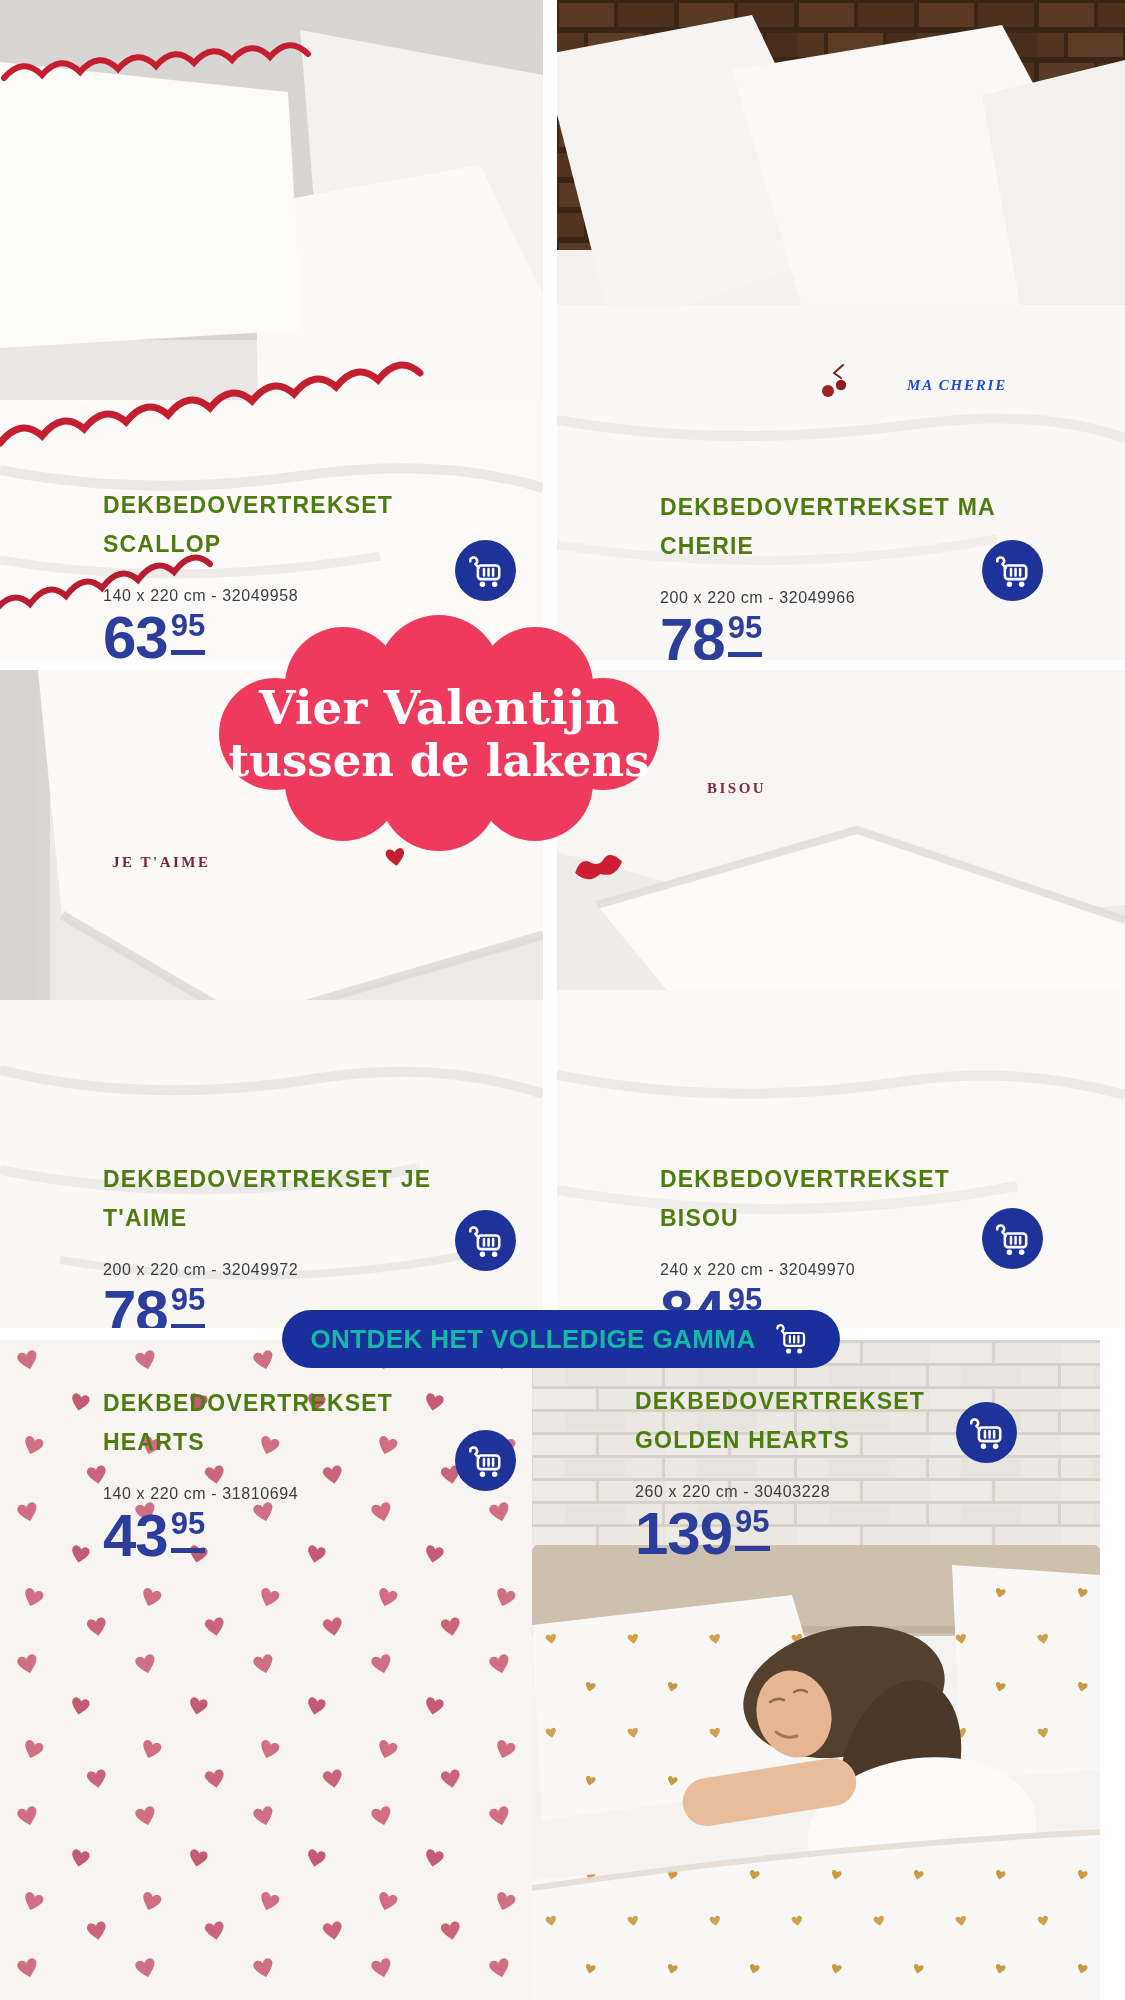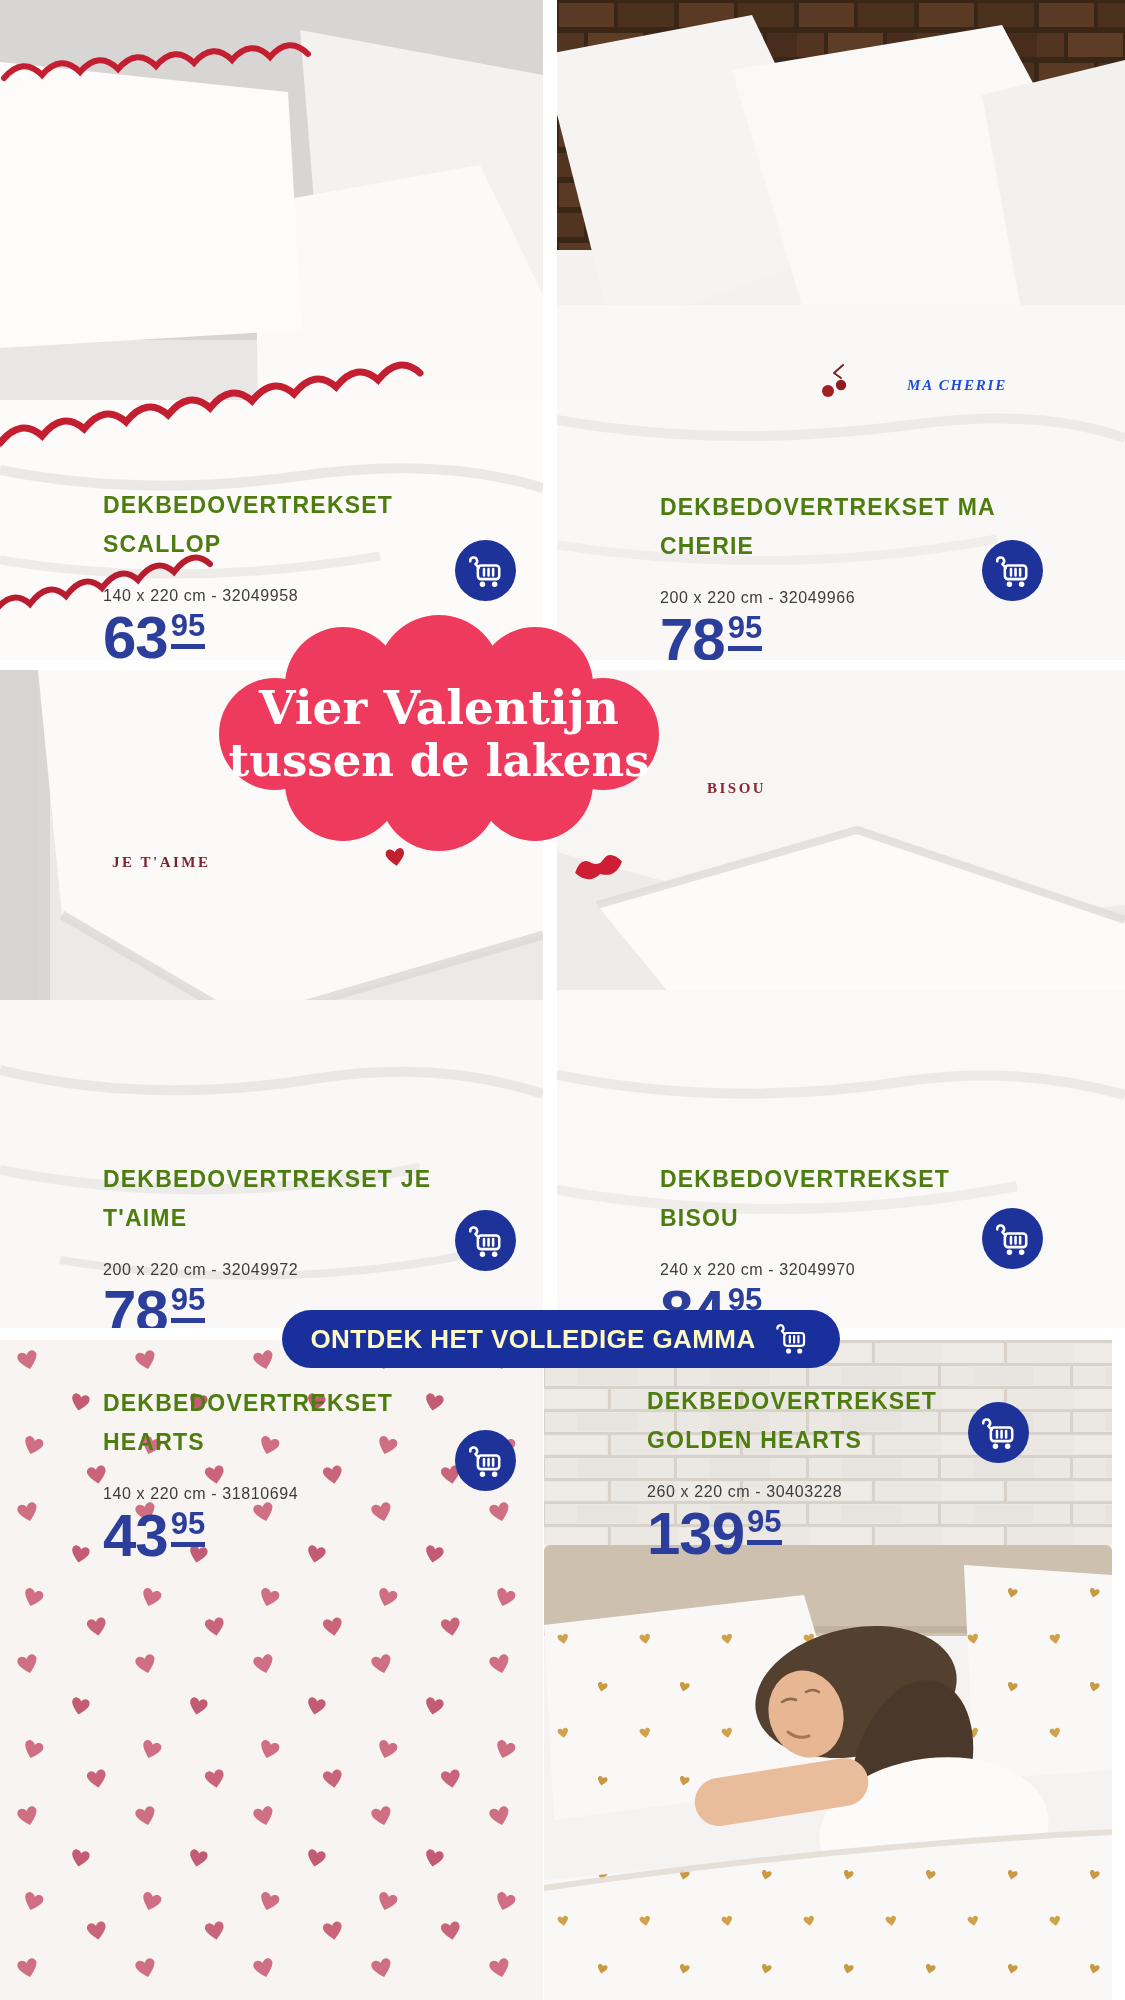--- a/index.html
+++ b/index.html
@@ -8,41 +8,41 @@
   .tile{position:absolute;overflow:hidden;background:#f2f0ef;}
   .tile svg.scene{position:absolute;left:0;top:0;width:100%;height:100%;display:block;}
   
   .info{position:absolute;width:340px;z-index:5;}
   .p-name{font-size:23px;font-weight:700;letter-spacing:1.2px;color:#4d7c0f;line-height:39px;
           text-transform:uppercase;}
   .p-size{margin-top:22px;font-size:16px;letter-spacing:0.6px;color:#3d3d3d;line-height:20px;}
   .p-price{margin-top:2px;color:#2c3e9b;display:flex;align-items:flex-start;line-height:1;}
   .euros{font-size:60px;font-weight:800;letter-spacing:-1px;}
   .cents{font-size:31px;font-weight:800;margin-left:3px;position:relative;top:2px;
-         border-bottom:5px solid #2c3e9b;padding-bottom:3px;}
+         border-bottom:5px solid #2c3e9b;padding-bottom:9px;}
   
   .cart-btn{position:absolute;width:61px;height:61px;z-index:6;cursor:pointer;border:none;
             background:transparent;padding:0;}
   .cart-btn svg{display:block;width:100%;height:100%;}
   
   .embroidery{position:absolute;font-family:"Liberation Serif", serif;font-weight:600;
               z-index:3;white-space:nowrap;}
   
   .badge{position:absolute;left:215px;top:613px;width:448px;height:242px;z-index:20;}
   .badge svg{position:absolute;left:0;top:0;width:100%;height:100%;}
   .badge-text{position:absolute;left:0;top:0;width:100%;height:100%;display:flex;
               flex-direction:column;align-items:center;justify-content:center;
               color:#ffffff;font-family:"DejaVu Serif", serif;font-weight:700;
               text-align:center;}
   .badge-line1{font-size:47px;line-height:1.15;}
   .badge-line2{font-size:45px;line-height:1.15;}
   
   .banner{position:absolute;left:282px;top:1310px;width:558px;height:58px;background:#19309c;
           border-radius:29px;z-index:20;display:flex;align-items:center;justify-content:center;
-          gap:16px;color:#fef9c3;cursor:pointer;border:none;}
+          gap:16px;color:#14b8a6;cursor:pointer;border:none;}
   .banner-label{font-size:26px;font-weight:700;letter-spacing:0.4px;}
   .banner svg{display:block;}
 </style>
 </head>
 <body>
 
 <div class="page">
 
   <div class="tile" style="left:0;top:0;width:543px;height:660px;">
     <svg class="scene" viewBox="0 0 543 660" preserveAspectRatio="none">
@@ -235,21 +235,21 @@
           <path d="M15 21 a3.4 3.4 0 1 1 5 2.6 l3.4 3.8"></path>
           <rect x="22.5" y="25" width="21" height="13.5" rx="3"></rect>
           <path d="M28.5 28.5 v6.5 M33 28.5 v6.5 M37.5 28.5 v6.5"></path>
         </g>
         <circle cx="27" cy="43.5" r="2.7" fill="#ffffff"></circle>
         <circle cx="39" cy="43.5" r="2.7" fill="#ffffff"></circle>
       </svg>
     </button>
   </div>
 
-  <div class="tile" style="left:544px;top:1340px;width:568px;height:660px;">
+  <div class="tile" style="left:532px;top:1340px;width:568px;height:660px;">
     <svg class="scene" viewBox="0 0 568 660" preserveAspectRatio="none">
       <defs>
         <pattern id="brickWhite" width="132" height="46" patternUnits="userSpaceOnUse">
           <rect width="132" height="46" fill="#ebe8e4"></rect>
           <rect width="132" height="3" fill="#d8d2cb"></rect>
           <rect y="23" width="132" height="3" fill="#d8d2cb"></rect>
           <rect x="64" y="3" width="3" height="20" fill="#d8d2cb"></rect>
           <rect x="-2" y="26" width="3" height="20" fill="#d8d2cb"></rect>
           <rect x="130" y="26" width="3" height="20" fill="#d8d2cb"></rect>
           <rect x="2" y="4" width="60" height="18" fill="#efece8"></rect>

